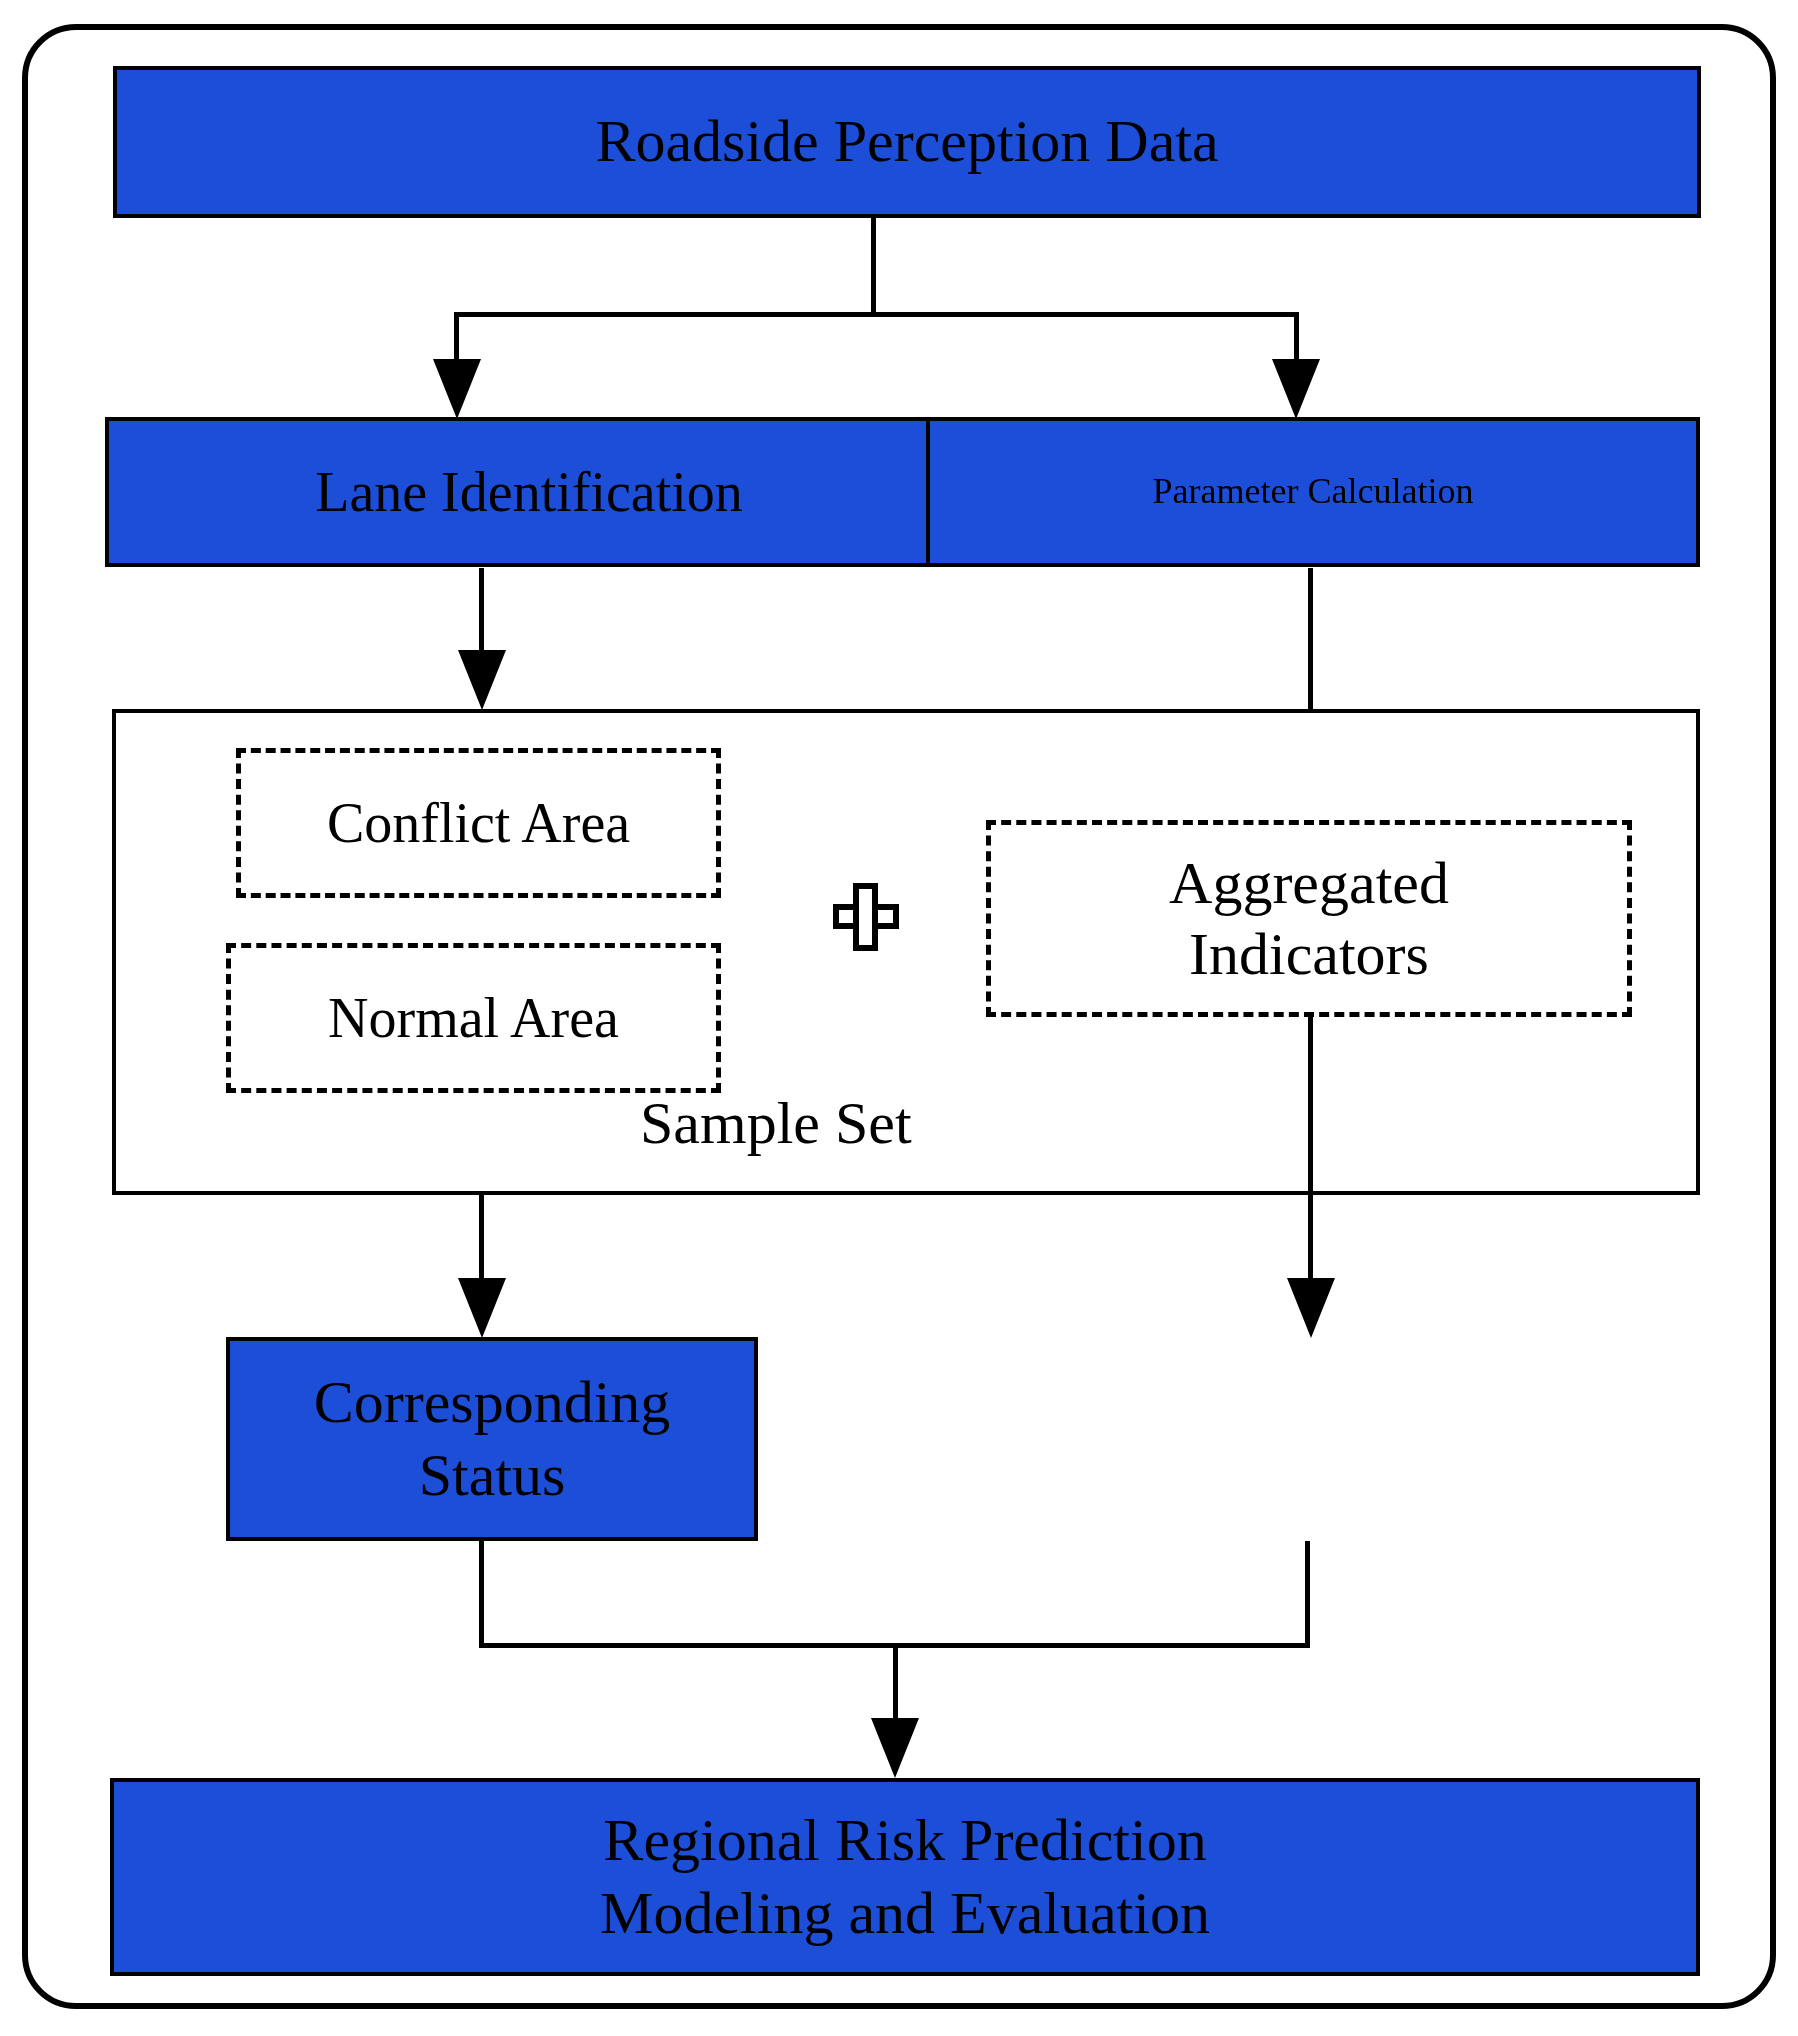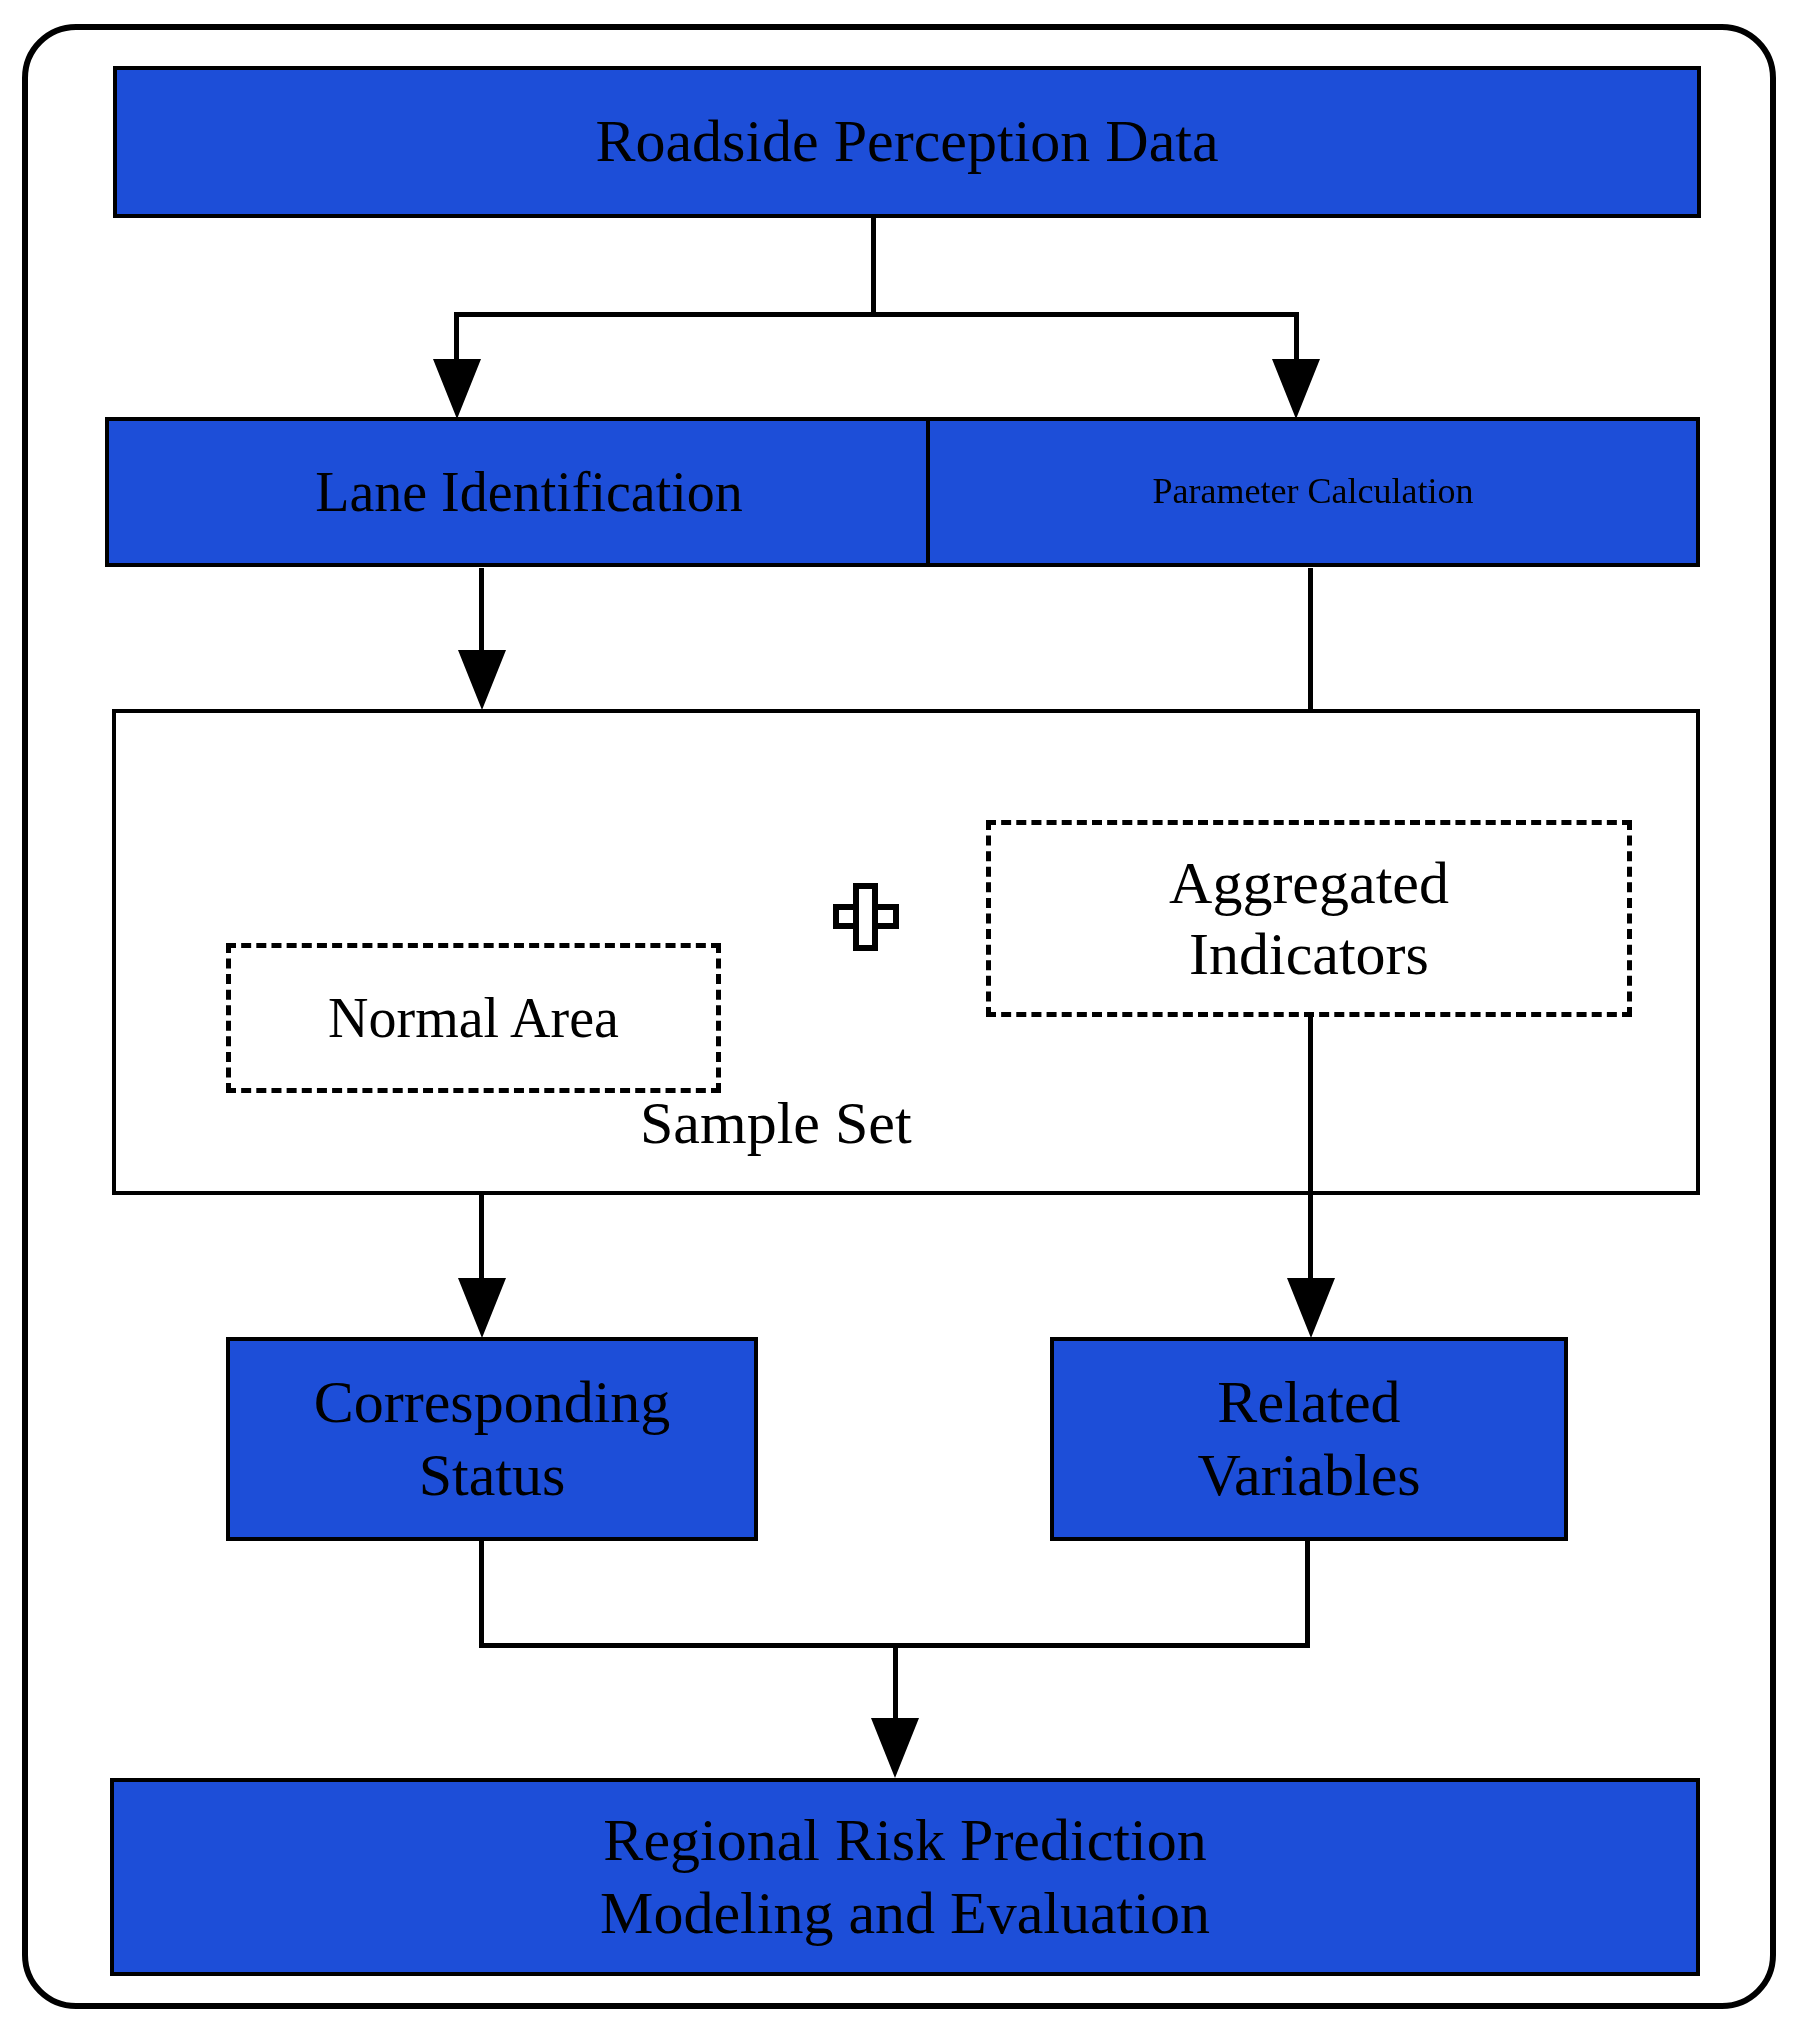--- a/index.html
+++ b/index.html
@@ -173,20 +173,23 @@
   </div>
 
   <div class="vline" style="left:479px; top:568px; height:85px;"></div>
   <div class="arrowhead" style="left:458px; top:650px;"></div>
 
   <div class="vline" style="left:1308px; top:568px; height:190px;"></div>
   <div class="arrowhead" style="left:1287px; top:755px;"></div>
 
   <div class="container-node" style="left:112px; top:709px; width:1588px; height:486px;"></div>
 
+  <div class="dashed-node" style="left:236px; top:748px; width:485px; height:150px; font-size:56px;">
+    <span class="node-text">Conflict Area</span>
+  </div>
 
   <div class="dashed-node" style="left:226px; top:943px; width:495px; height:150px; font-size:56px;">
     <span class="node-text">Normal Area</span>
   </div>
 
   <div class="plus-glyph" style="left:833px; top:883px; width:66px; height:68px;">
     <div class="bar plus-h"></div>
     <div class="bar plus-v"></div>
     <div class="plus-mask-h"></div>
     <div class="plus-mask-v1"></div>
@@ -204,24 +207,20 @@
   <div class="arrowhead" style="left:458px; top:1278px;"></div>
 
   <div class="vline" style="left:1308px; top:1017px; height:264px;"></div>
   <div class="arrowhead" style="left:1287px; top:1278px;"></div>
 
   <div class="node" style="left:226px; top:1337px; width:532px; height:204px; font-size:60px;">
     <span class="node-text">Corresponding
 Status</span>
   </div>
 
-  <div class="node" style="left:1050px; top:1337px; width:518px; height:204px; font-size:60px;">
-    <span class="node-text">Related
-Variables</span>
-  </div>
 
   <div class="vline" style="left:479px; top:1541px; height:107px;"></div>
   <div class="vline" style="left:1305px; top:1541px; height:107px;"></div>
   <div class="hline" style="left:479px; top:1643px; width:831px;"></div>
   <div class="vline" style="left:893px; top:1643px; height:78px;"></div>
   <div class="arrowhead" style="left:871px; top:1718px;"></div>
 
   <div class="node" style="left:110px; top:1778px; width:1590px; height:198px; font-size:60px;justify-content:flex-end;">
     <span class="node-text">Regional Risk Prediction
 Modeling and Evaluation</span>

